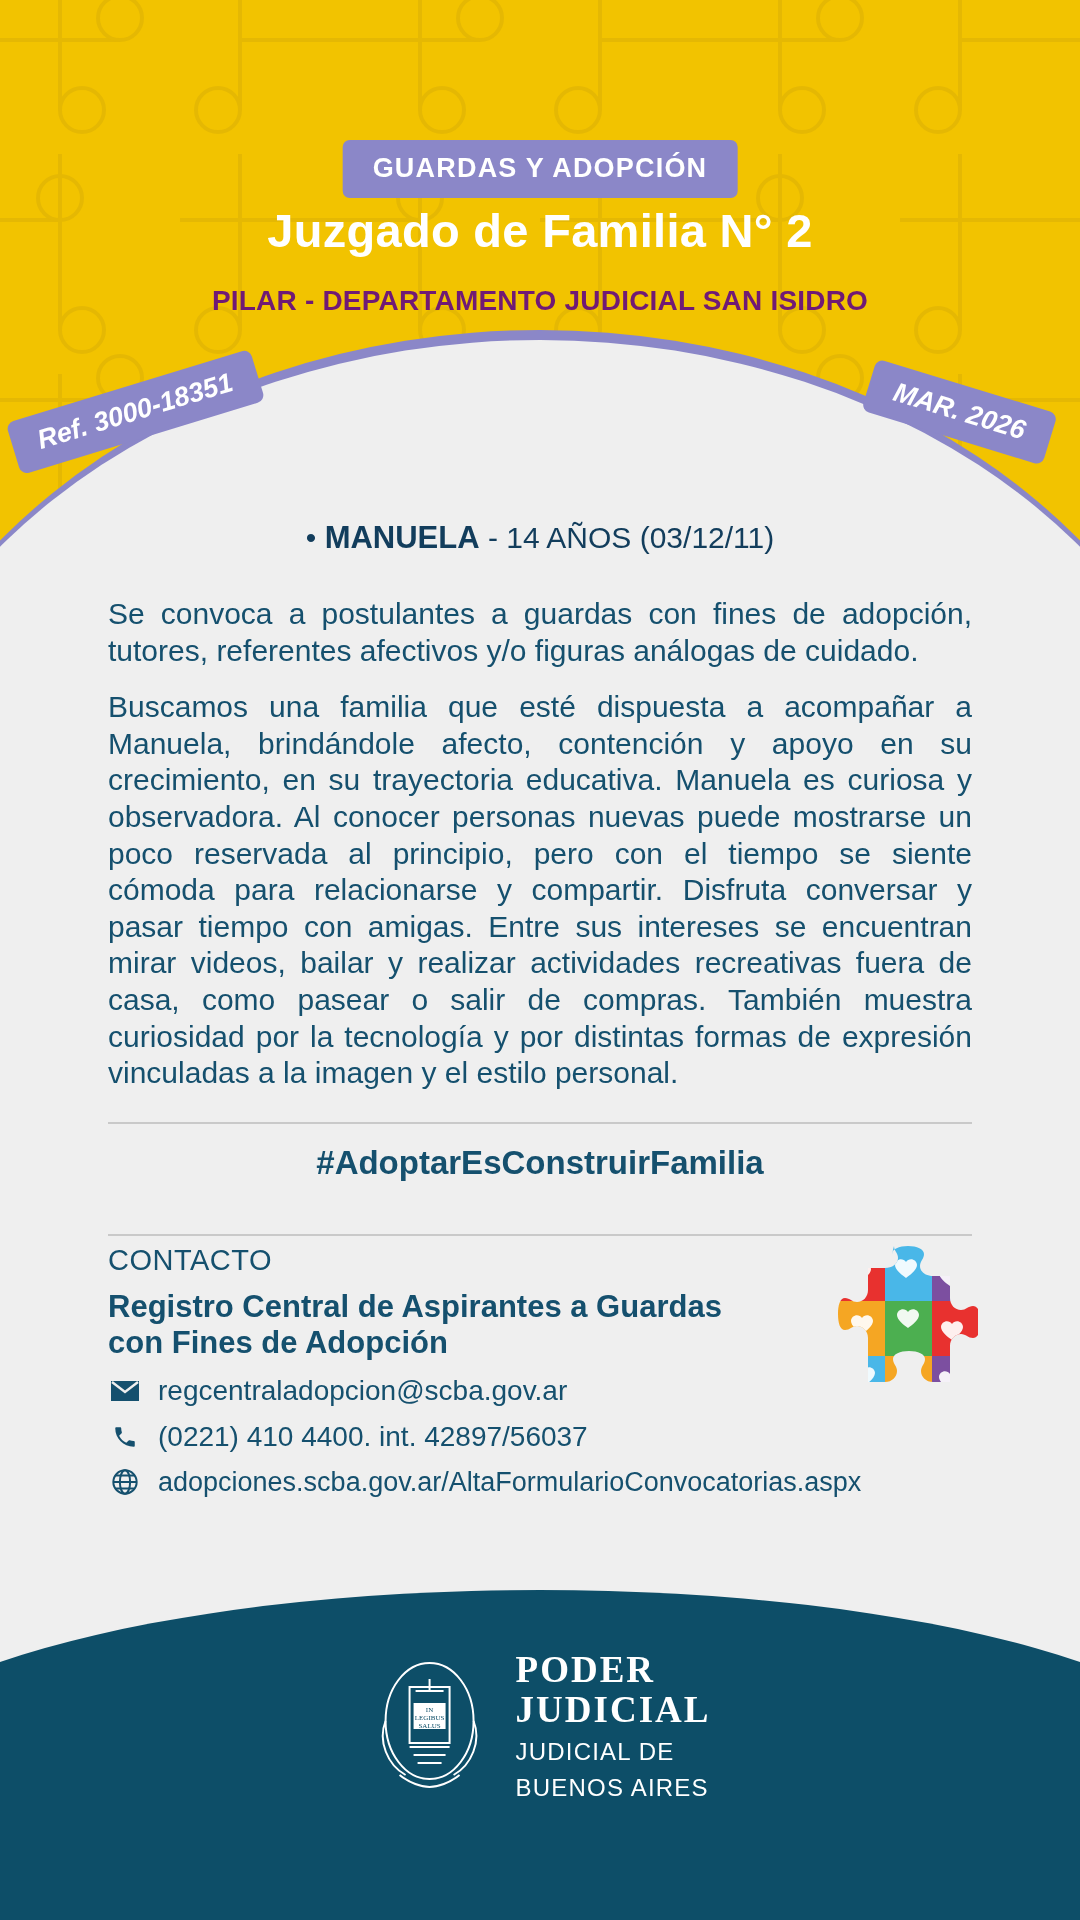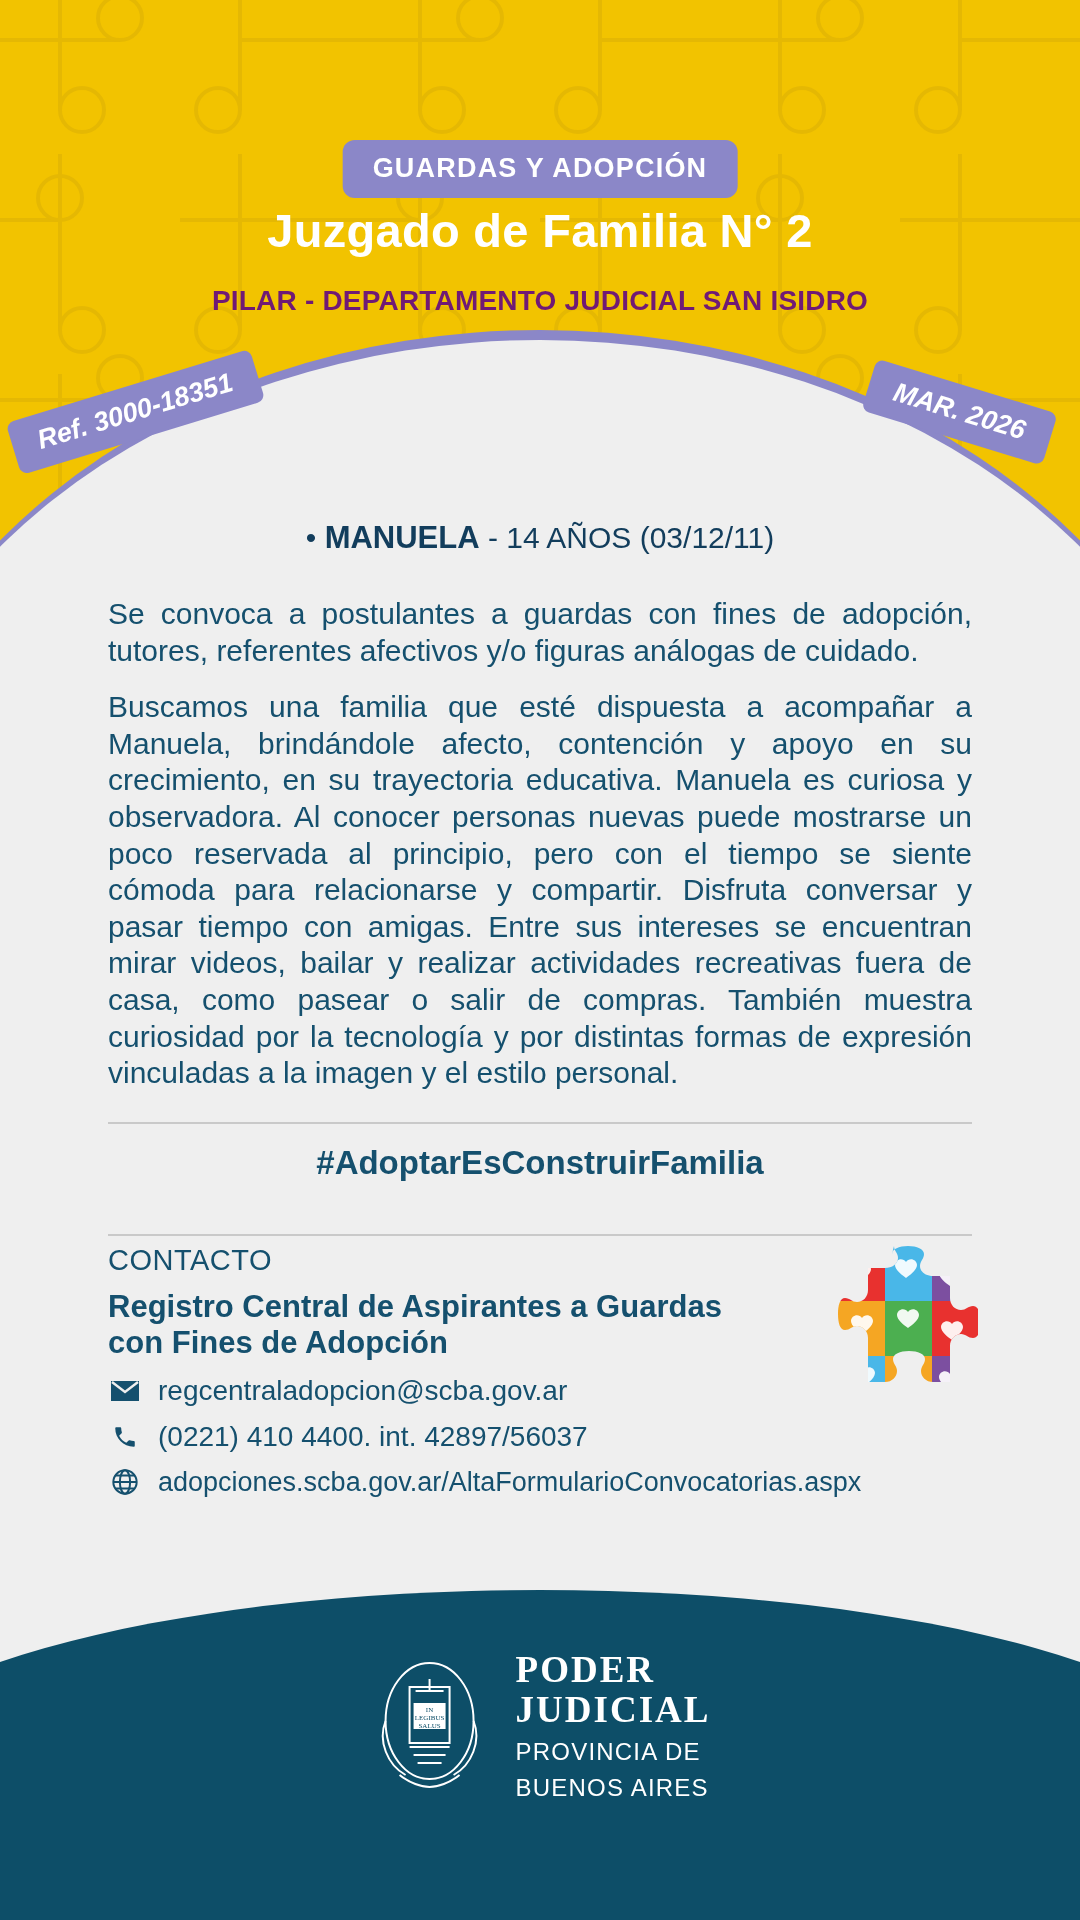--- a/index.html
+++ b/index.html
@@ -50,21 +50,21 @@
   .badge-top {
     position: absolute;
     top: 140px; left: 50%;
     transform: translateX(-50%);
     background: #8b87c8;
     color: #ffffff;
     font-size: 27px;
     font-weight: bold;
     letter-spacing: 1.2px;
     padding: 13px 30px 14px;
-    border-radius: 12px;
+    border-radius: 7px;
     white-space: nowrap;
     z-index: 4;
   }
   .court-title {
     position: absolute;
     top: 203px; left: 0; width: 100%;
     text-align: center;
     color: #ffffff;
     font-size: 47px;
     font-weight: bold;
@@ -368,19 +368,19 @@
           <path d="M40 96h40M44 104h32M48 112h24"></path>
         </g>
         <rect x="44" y="52" width="32" height="26" fill="#ffffff"></rect>
         <text x="60" y="61" text-anchor="middle" font-size="7" fill="#0d4e68" font-family="Liberation Serif, serif">IN</text>
         <text x="60" y="69" text-anchor="middle" font-size="7" fill="#0d4e68" font-family="Liberation Serif, serif">LEGIBUS</text>
         <text x="60" y="77" text-anchor="middle" font-size="7" fill="#0d4e68" font-family="Liberation Serif, serif">SALUS</text>
       </svg>
       <div class="footer-text">
         <div class="pj-1">PODER</div>
         <div class="pj-1">JUDICIAL</div>
-        <div class="pj-2">PROVINCIA DE</div>
+        <div class="pj-2">JUDICIAL DE</div>
         <div class="pj-2">BUENOS AIRES</div>
       </div>
     </div>
   </div>
 
 </div>
 
 </body></html>

